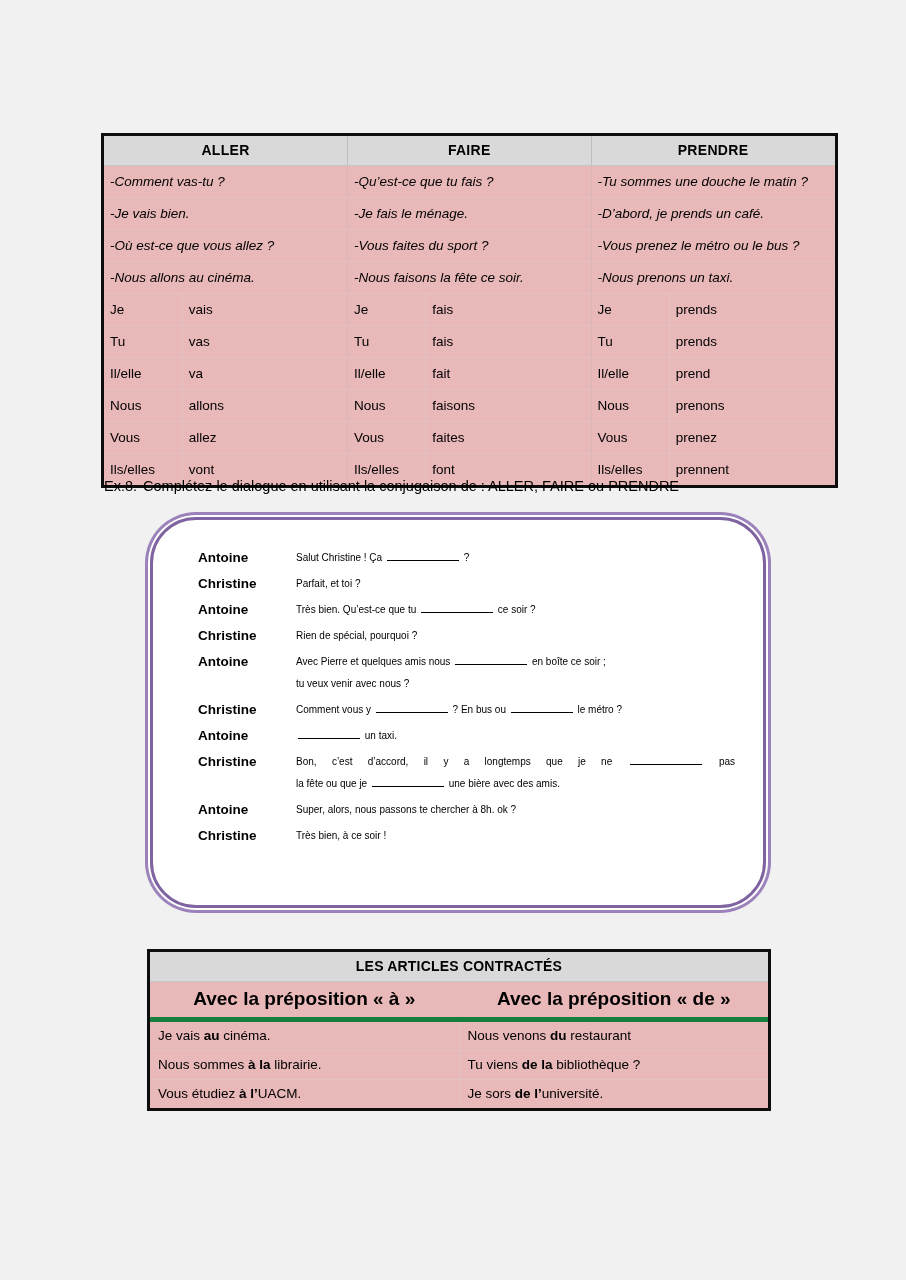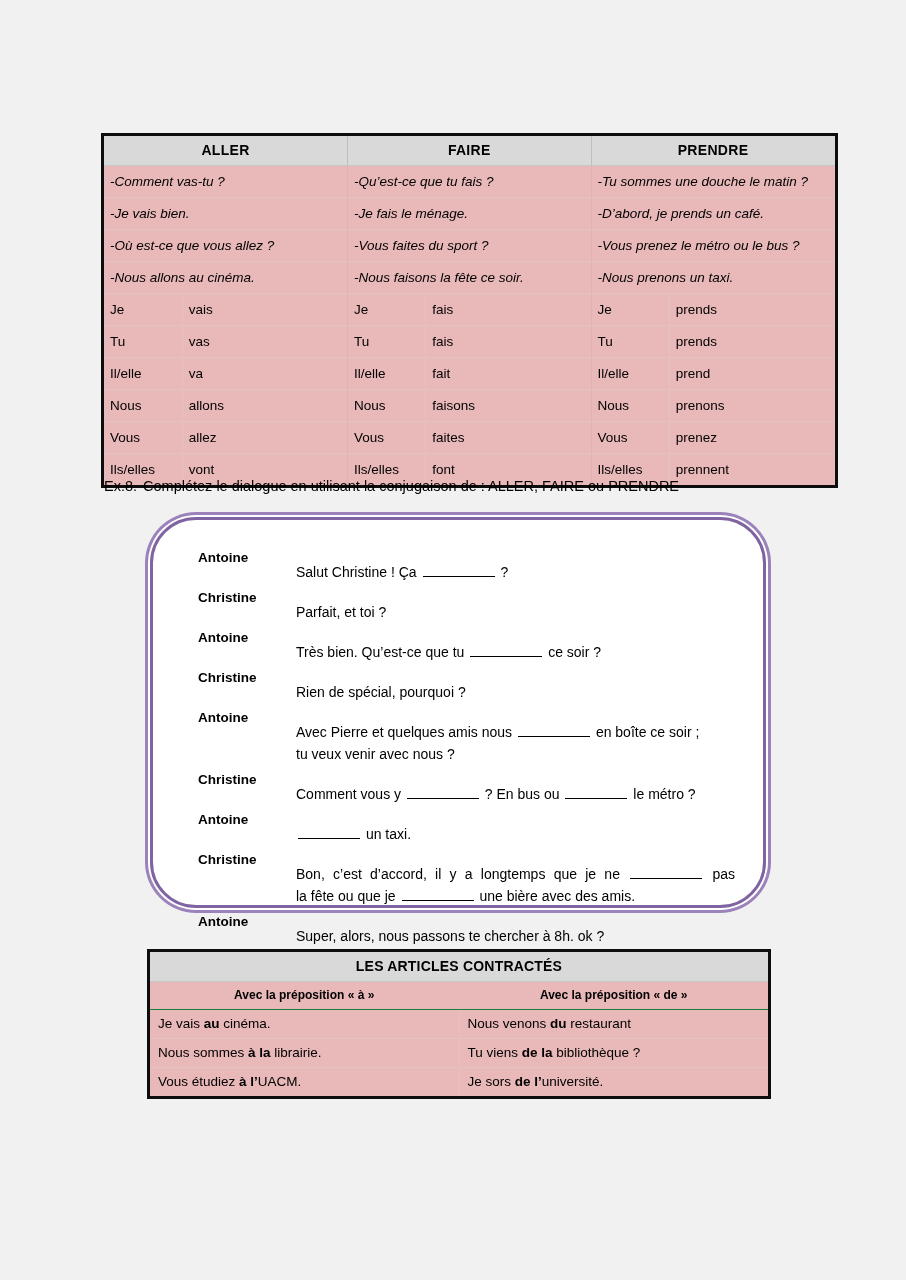--- a/index.html
+++ b/index.html
@@ -104,23 +104,22 @@
   .d-speaker {
     width: 98px;
     flex: 0 0 98px;
     font-weight: bold;
     font-size: 13.5px;
     line-height: 22px;
     white-space: nowrap;
   }
   .d-text {
     flex: 1;
-    font-size: 14px;
+    font-size: 10px;
     line-height: 22px;
-    margin-top: 14px;
   }
   .d-text .line2 { display: block; }
   .d-text.justify .l1 {
     display: block;
     text-align: justify;
     text-align-last: justify;
   }
   .blank {
     display: inline-block;
     border-bottom: 1px solid #000;
@@ -152,24 +151,24 @@
     font-weight: bold;
     font-size: 14px;
     padding: 6px 0 7px 0;
     letter-spacing: .2px;
     border-bottom: 1px solid #c6c6c6;
   }
   table.arts th.sub {
     background: #e9b8b8;
     text-align: center;
     font-weight: bold;
-    font-size: 12px;
+    font-size: 19px;
     padding: 6px 0 7px 0;
     border-right: 1px solid #e0bcbc;
-    border-bottom: 1px solid #15803d;
+    border-bottom: 5px solid #15803d;
   }
   table.arts th.sub:last-child { border-right: none; }
   table.arts td {
     background: #e9b8b8;
     padding: 6px 0 7px 8px;
     border-right: 1px solid #e3c2c2;
     border-bottom: 1px solid #e3c2c2;
   }
   table.arts td:last-child { border-right: none; }
   table.arts tr:last-child td { border-bottom: none; }

